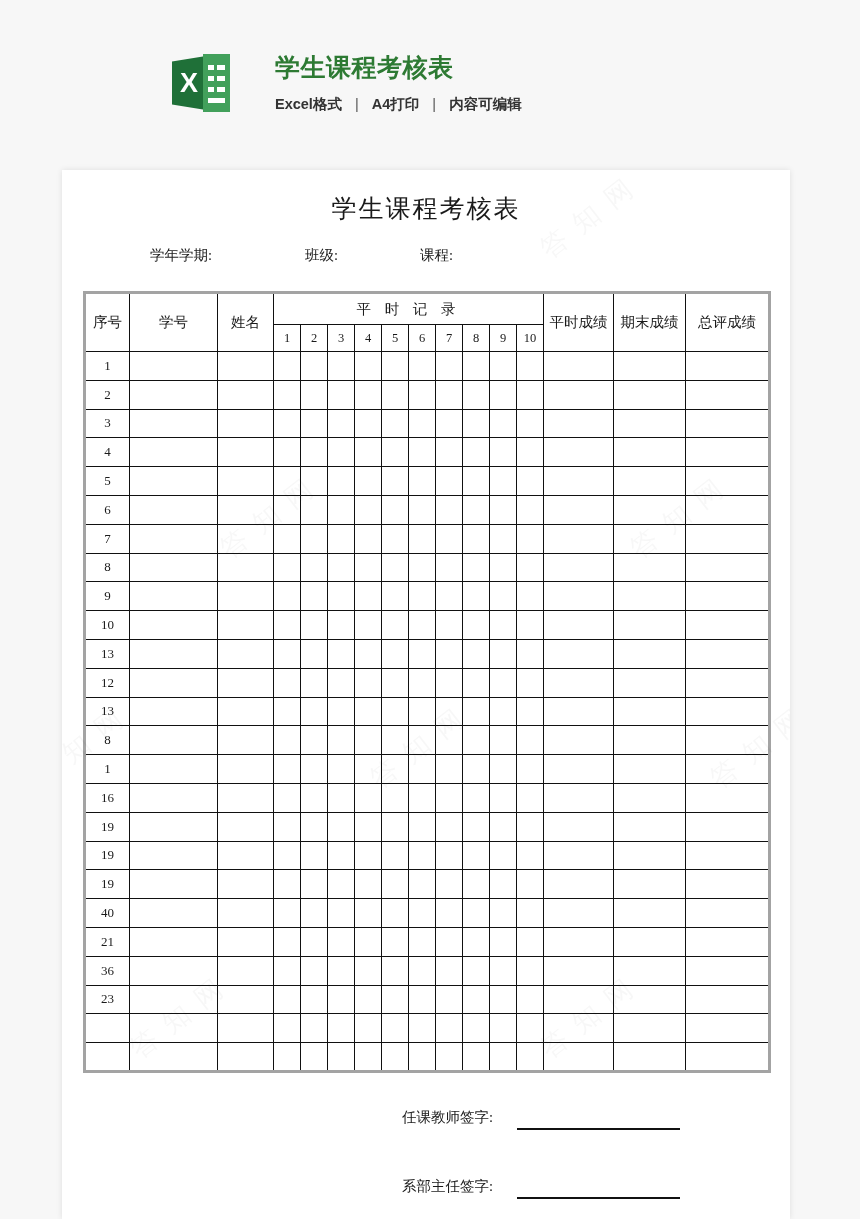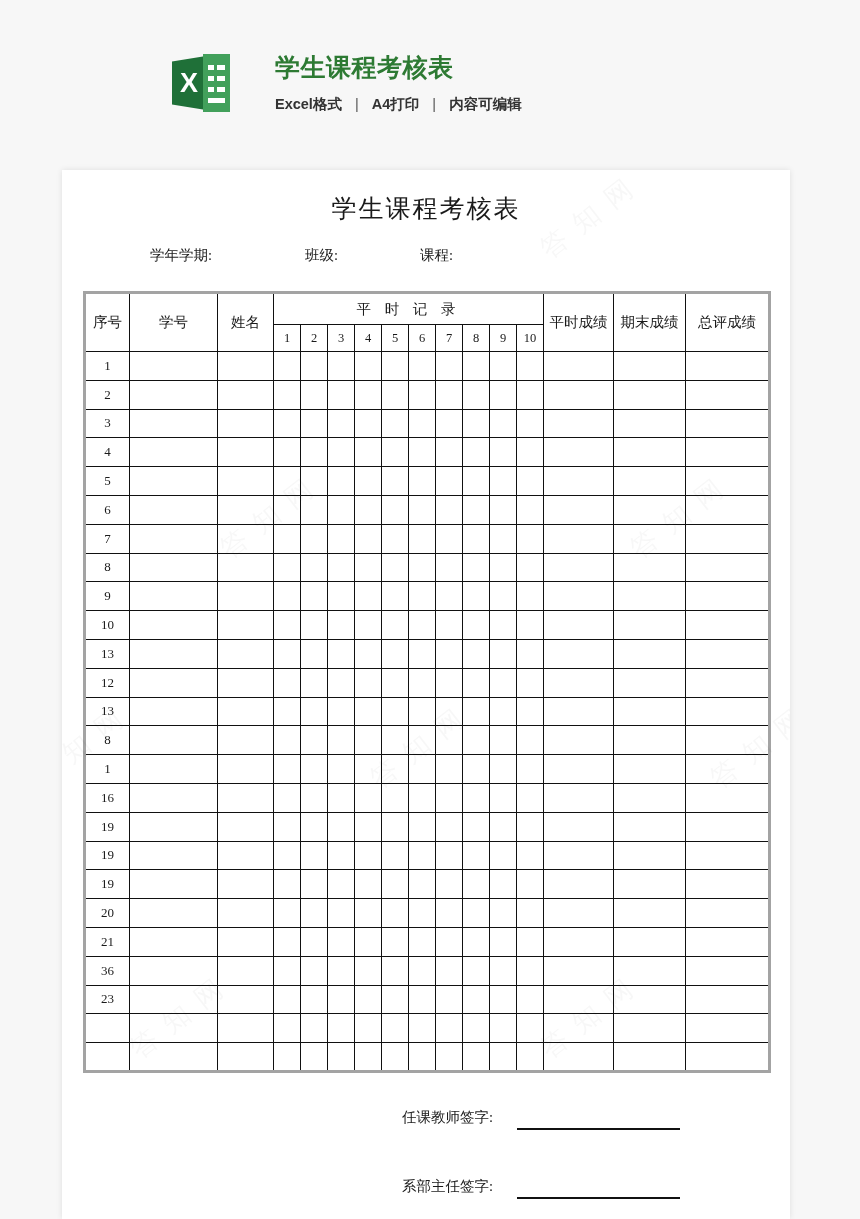--- a/index.html
+++ b/index.html
@@ -638,21 +638,21 @@
             <td class="body"></td>
             <td class="body"></td>
             <td class="body"></td>
             <td class="body"></td>
             <td class="body"></td>
             <td class="body"></td>
             <td class="body"></td>
             <td class="body"></td>
           </tr>
           <tr>
-            <td class="body idx">20</td>
+            <td class="body idx">40</td>
             <td class="body"></td>
             <td class="body"></td>
             <td class="body"></td>
             <td class="body"></td>
             <td class="body"></td>
             <td class="body"></td>
             <td class="body"></td>
             <td class="body"></td>
             <td class="body"></td>
             <td class="body"></td>

